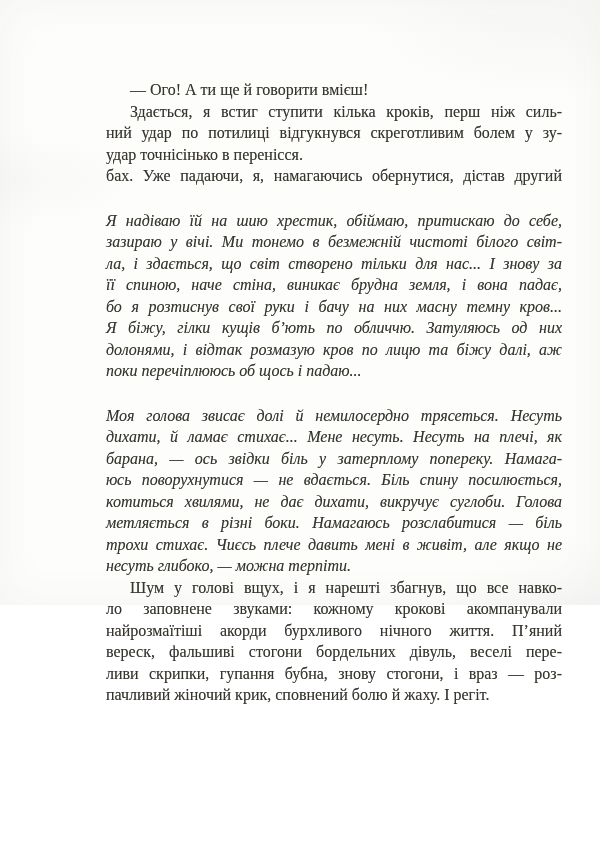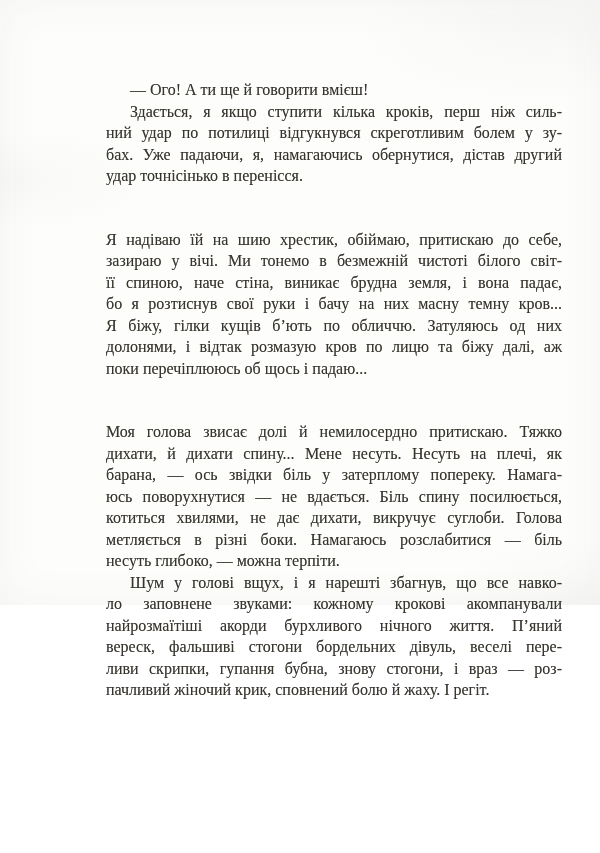--- a/index.html
+++ b/index.html
@@ -32,21 +32,21 @@
     left: 106px;
     top: 79px;
     width: 456px;
     color: #38352f;
     font-size: 16px;
     line-height: 21.5px;
     text-shadow: 0 0 0.6px rgba(56, 53, 47, 0.45);
   }
 
   .paragraph { margin: 0; }
-  .paragraph.scene-break { margin-top: 42px; }
+  .paragraph.scene-break { margin-top: 23px; font-style: italic; }
 
   .line {
     text-align: justify;
     text-align-last: justify;
   }
   .line.last { text-align-last: left; }
 
   .paragraph.indent .line:first-child { text-indent: 24px; }
 
   .folio {
@@ -63,41 +63,43 @@
 </style>
 </head>
 <body>
 
 <div class="page">
   <div class="text-area" id="text-area">
       <div class="paragraph indent">
         <div class="line last">— Ого! А ти ще й говорити вмієш!</div>
       </div>
       <div class="paragraph indent">
-        <div class="line">Здається, я якщо ступити кілька кроків, перш ніж силь-</div>
+        <div class="line">Здається, я встиг ступити кілька кроків, перш ніж силь-</div>
         <div class="line">ний удар по потилиці відгукнувся скреготливим болем у зу-</div>
+        <div class="line last">удар точнісінько в перенісся.</div>
         <div class="line">бах. Уже падаючи, я, намагаючись обернутися, дістав другий</div>
-        <div class="line last">удар точнісінько в перенісся.</div>
       </div>
       <div class="paragraph scene-break">
         <div class="line">Я надіваю їй на шию хрестик, обіймаю, притискаю до себе,</div>
         <div class="line">зазираю у вічі. Ми тонемо в безмежній чистоті білого світ-</div>
+        <div class="line">ла, і здається, що світ створено тільки для нас... І знову за</div>
         <div class="line">її спиною, наче стіна, виникає брудна земля, і вона падає,</div>
         <div class="line">бо я розтиснув свої руки і бачу на них масну темну кров...</div>
         <div class="line">Я біжу, гілки кущів б’ють по обличчю. Затуляюсь од них</div>
         <div class="line">долонями, і відтак розмазую кров по лицю та біжу далі, аж</div>
         <div class="line last">поки перечіплююсь об щось і падаю...</div>
       </div>
       <div class="paragraph scene-break">
-        <div class="line">Моя голова звисає долі й немилосердно притискаю. Тяжко</div>
-        <div class="line">дихати, й дихати спину... Мене несуть. Несуть на плечі, як</div>
+        <div class="line">Моя голова звисає долі й немилосердно трясеться. Несуть</div>
+        <div class="line">дихати, й ламає стихає... Мене несуть. Несуть на плечі, як</div>
         <div class="line">барана, — ось звідки біль у затерплому попереку. Намага-</div>
         <div class="line">юсь поворухнутися — не вдається. Біль спину посилюється,</div>
         <div class="line">котиться хвилями, не дає дихати, викручує суглоби. Голова</div>
         <div class="line">метляється в різні боки. Намагаюсь розслабитися — біль</div>
+        <div class="line">трохи стихає. Чиєсь плече давить мені в живіт, але якщо не</div>
         <div class="line last">несуть глибоко, — можна терпіти.</div>
       </div>
       <div class="paragraph indent">
         <div class="line">Шум у голові вщух, і я нарешті збагнув, що все навко-</div>
         <div class="line">ло заповнене звуками: кожному крокові акомпанували</div>
         <div class="line">найрозмаїтіші акорди бурхливого нічного життя. П’яний</div>
         <div class="line">вереск, фальшиві стогони бордельних дівуль, веселі пере-</div>
         <div class="line">ливи скрипки, гупання бубна, знову стогони, і враз — роз-</div>
         <div class="line last">пачливий жіночий крик, сповнений болю й жаху. І регіт.</div>
       </div>

